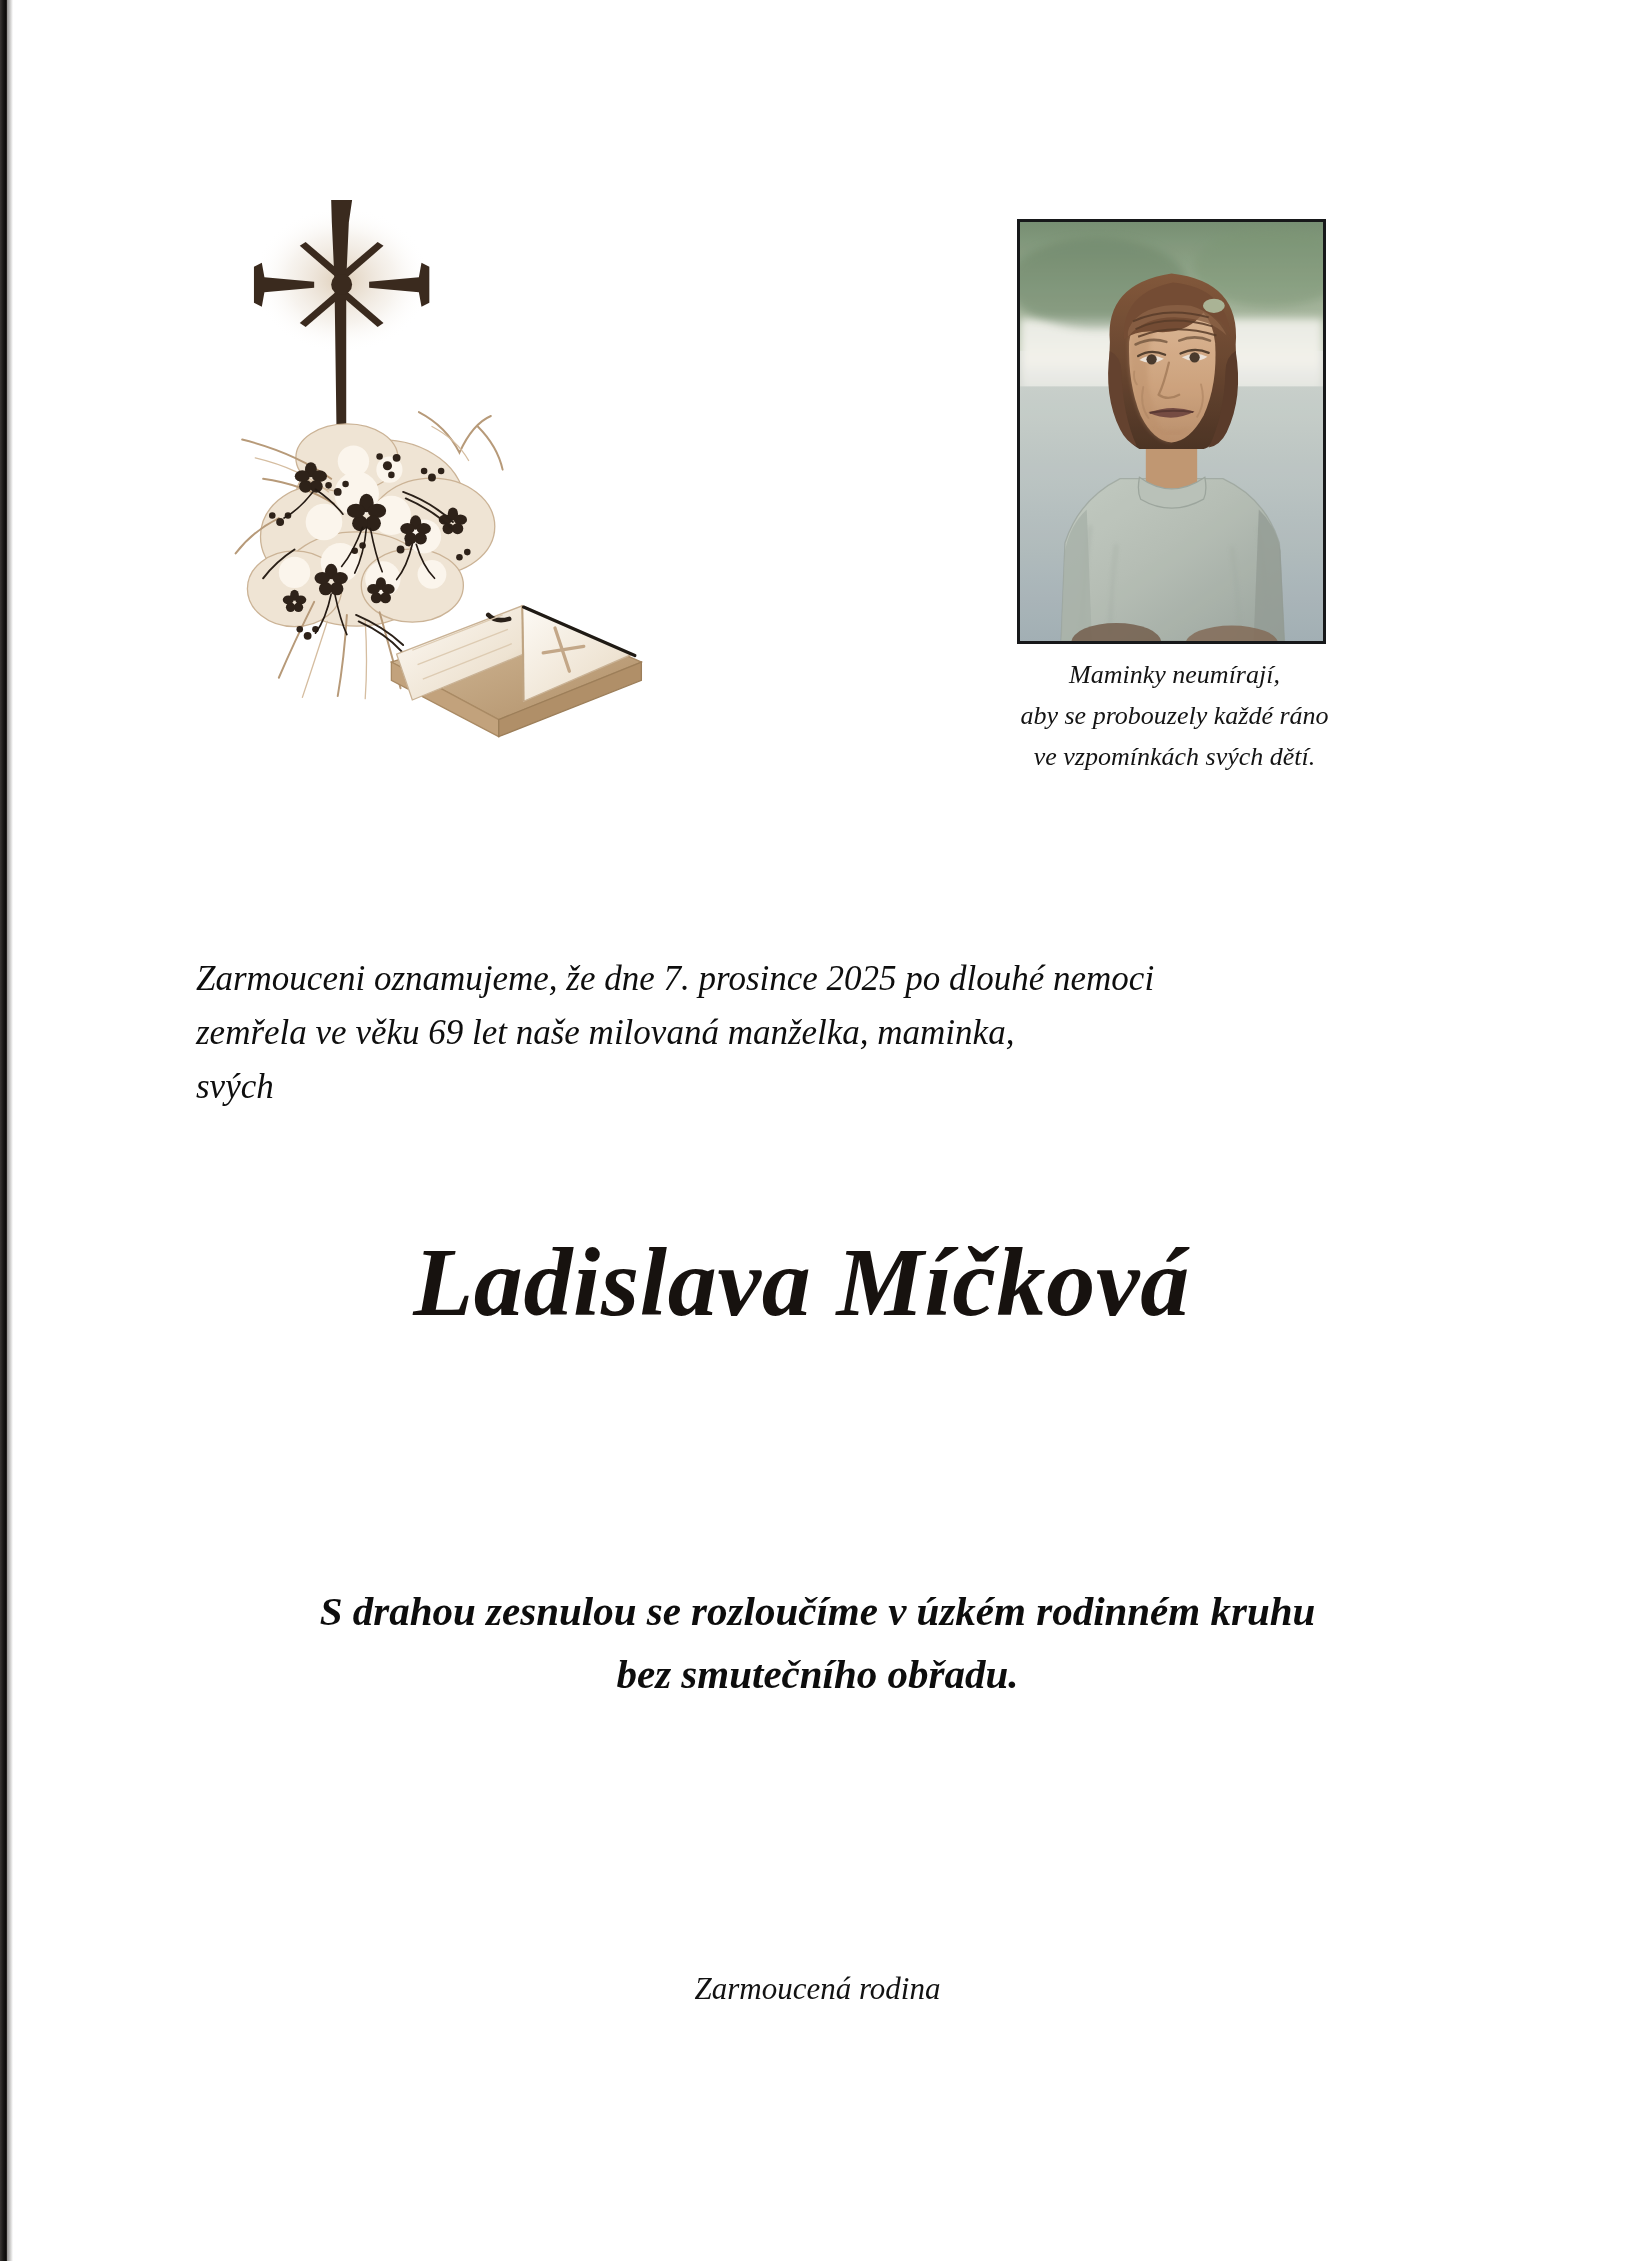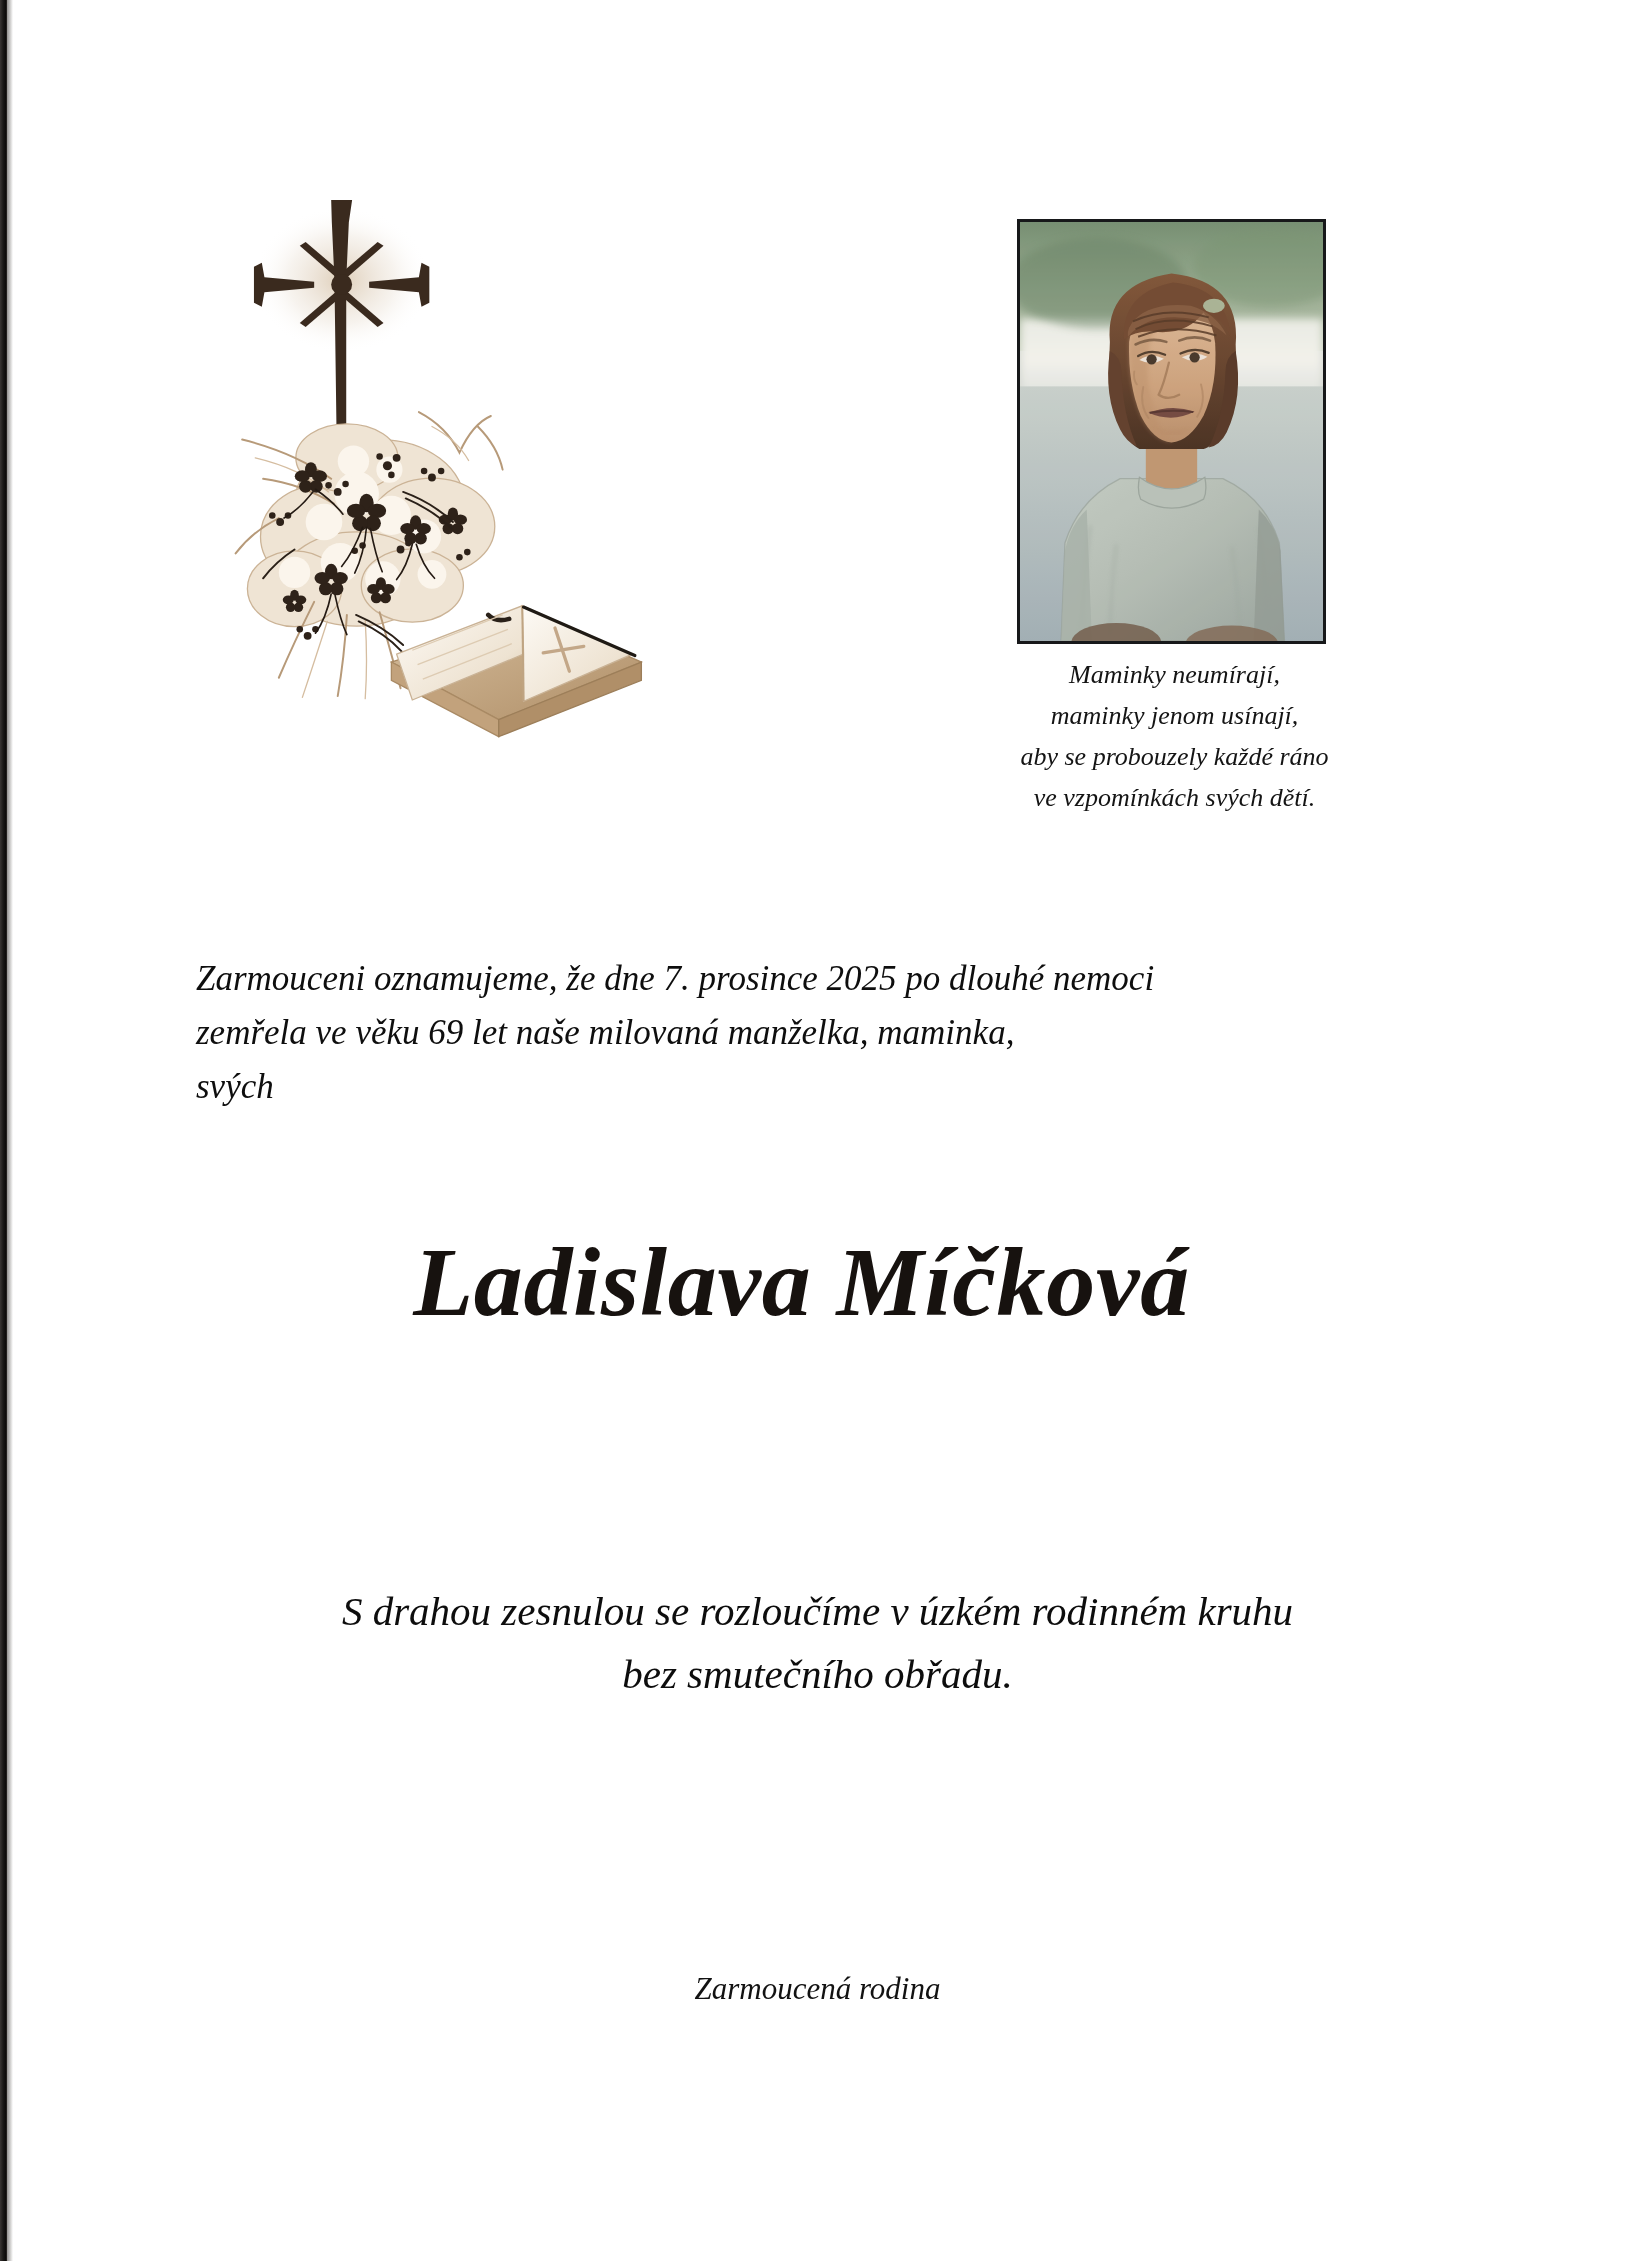--- a/index.html
+++ b/index.html
@@ -97,21 +97,21 @@
     letter-spacing: 0.7px;
     color: #17120f;
   }
 
   #farewell {
     left: 196px;
     top: 1580px;
     width: 1243px;
     text-align: center;
     font-style: italic;
-    font-weight: normal;
+    font-weight: bold;
     font-size: 41px;
     line-height: 63px;
     color: #0d0d0d;
   }
 
   #signature {
     left: 196px;
     top: 1969px;
     width: 1243px;
     text-align: center;
@@ -462,21 +462,20 @@
 
         <path d="M206 318 Q236 332 268 318 Q240 340 206 318 Z" fill="#b3825c" opacity=".6" filter="url(#soften)"></path>
 
         <rect x="0" y="0" width="472" height="650" fill="#c8c4b8" opacity=".10"></rect>
       </svg>
     </div>
   </div>
 
   <div id="poem" class="txt">
     <span class="line">Maminky neumírají,</span>
-    <span class="line">maminky jenom usínají,</span>
     <span class="line">aby se probouzely každé ráno</span>
     <span class="line">ve vzpomínkách svých dětí.</span>
   </div>
 
   <div id="announce" class="txt">
     <span class="line">Zarmouceni oznamujeme, že dne 7. prosince 2025 po dlouhé nemoci</span>
     <span class="line">zemřela ve věku 69 let naše milovaná manželka, maminka,</span>
     <span class="line pani">svých</span>
   </div>
 

